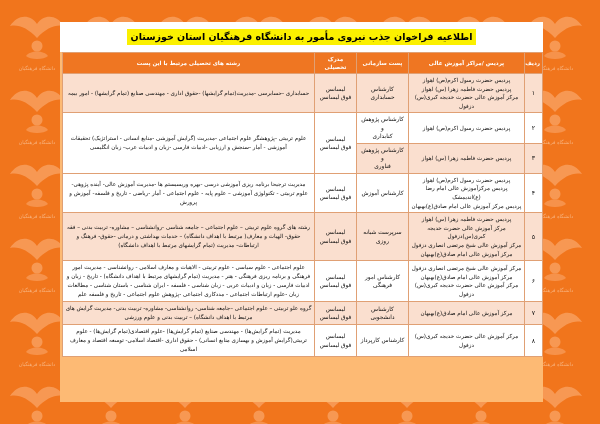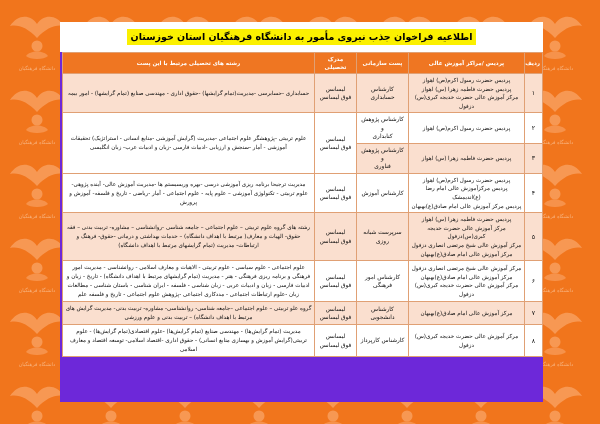--- a/index.html
+++ b/index.html
@@ -31,21 +31,21 @@
     opacity: 1;
   }
 
   
   #sheet {
     position: absolute;
     left: 60px;
     top: 22px;
     width: 483px;
     height: 380px;
-    background: #6d28d9;
+    background: #fdba74;
     box-sizing: border-box;
   }
 
   
   #title-wrap {
     height: 30px;
     display: flex;
     align-items: center;
     justify-content: center;
     background: #ffffff;

